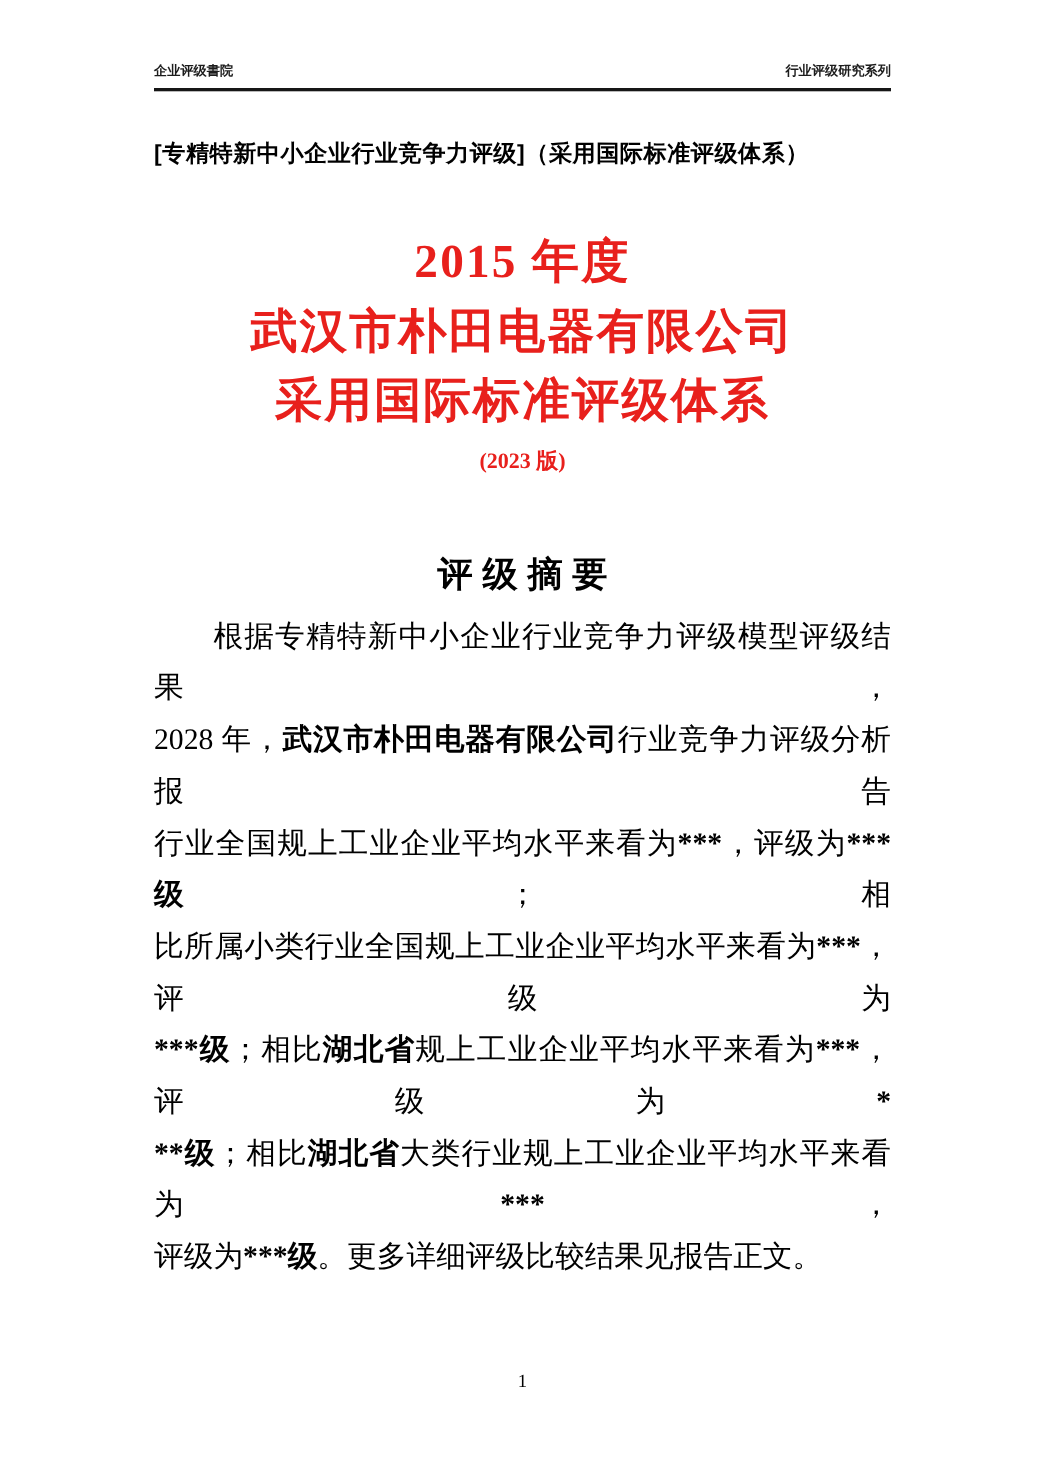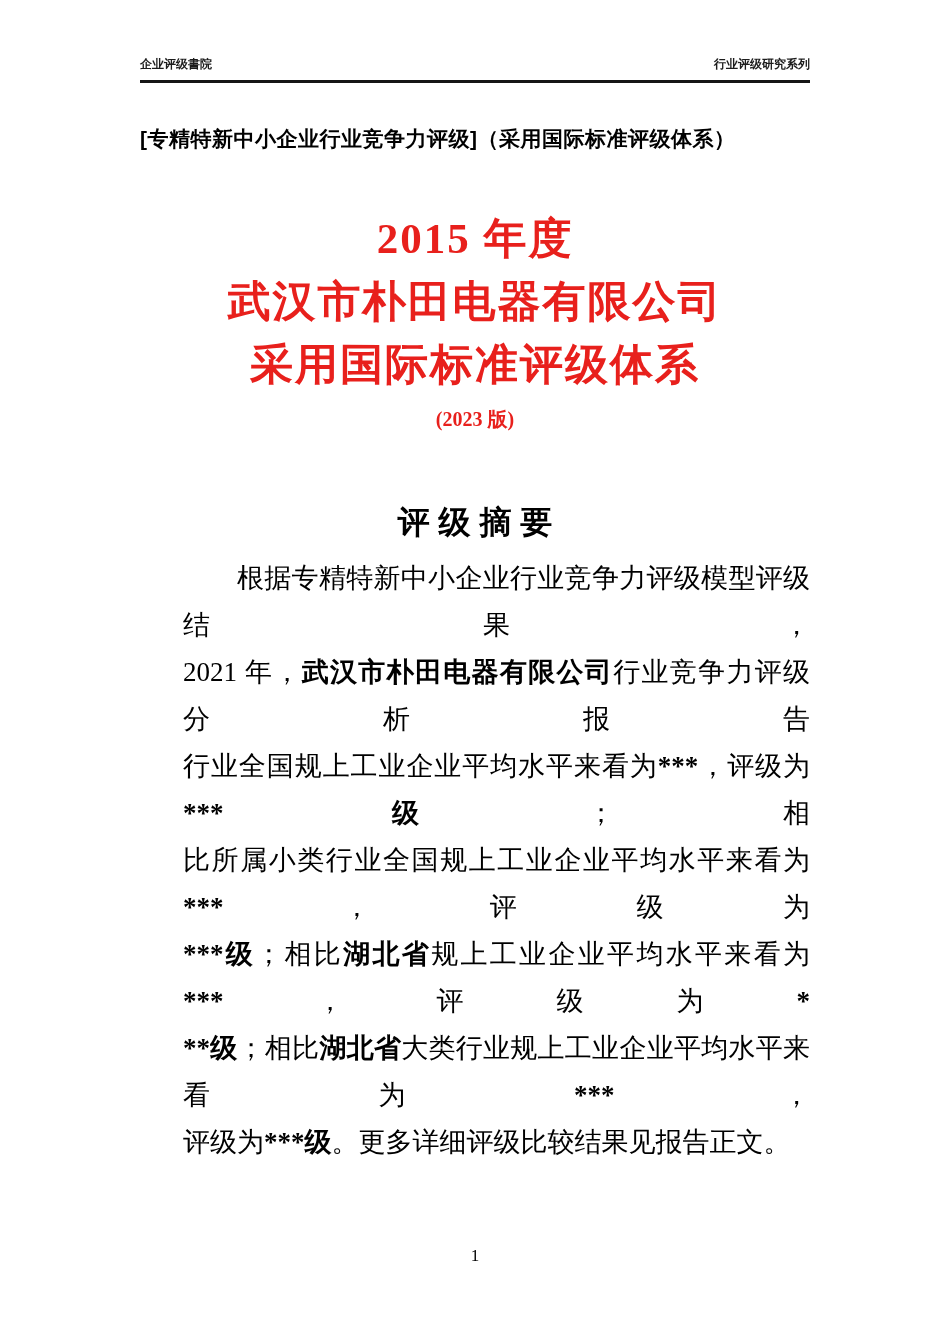--- a/index.html
+++ b/index.html
@@ -60,21 +60,21 @@
     font-family: "Liberation Sans", "DejaVu Sans", sans-serif;
     font-weight: bold;
     font-size: 32px;
     line-height: 40px;
   }
   .summary {
     margin-top: 13px;
     font-size: 27px;
     line-height: 47px;
   }
-  .s-line { text-align: justify; text-align-last: justify; margin-left: 43px; }
+  .s-line { text-align: justify; text-align-last: justify; }
   .s-line:first-child { text-indent: 2em; }
   .s-line:last-child { text-align-last: left; }
   .b { font-weight: bold; }
 
   
   .page-num {
     position: absolute;
     bottom: 78px;
     left: 0;
     width: 100%;
@@ -99,21 +99,21 @@
       <div class="title-line red" style="color: rgb(232, 32, 28);">2015 年度</div>
       <div class="title-line red" style="color: rgb(232, 32, 28);">武汉市朴田电器有限公司</div>
       <div class="title-line red" style="color: rgb(232, 32, 28);">采用国际标准评级体系</div>
       <div class="edition red" style="color: rgb(232, 32, 28);">(2023 版)</div>
     </div>
 
     <h2 class="summary-heading">评 级 摘 要</h2>
 
     <div class="summary" id="summary">
         <div class="s-line"><span>根据专精特新中小企业行业竞争力评级模型评级结果，</span></div>
-        <div class="s-line"><span>2021 年，</span><span class="b">武汉市朴田电器有限公司</span><span>行业竞争力评级分析报告</span></div>
+        <div class="s-line"><span>2028 年，</span><span class="b">武汉市朴田电器有限公司</span><span>行业竞争力评级分析报告</span></div>
         <div class="s-line"><span>行业全国规上工业企业平均水平来看为</span><span class="b">***</span><span>，评级为</span><span class="b">***级</span><span>；相</span></div>
         <div class="s-line"><span>比所属小类行业全国规上工业企业平均水平来看为</span><span class="b">***</span><span>，评级为</span></div>
         <div class="s-line"><span class="b">***级</span><span>；相比</span><span class="b">湖北省</span><span>规上工业企业平均水平来看为</span><span class="b">***</span><span>，评级为</span><span class="b">*</span></div>
         <div class="s-line"><span class="b">**级</span><span>；相比</span><span class="b">湖北省</span><span>大类行业规上工业企业平均水平来看为</span><span class="b">***</span><span>，</span></div>
         <div class="s-line"><span>评级为</span><span class="b">***级</span><span>。更多详细评级比较结果见报告正文。</span></div>
       </div>
 
   </div>
 
   <div class="page-num">1</div>

